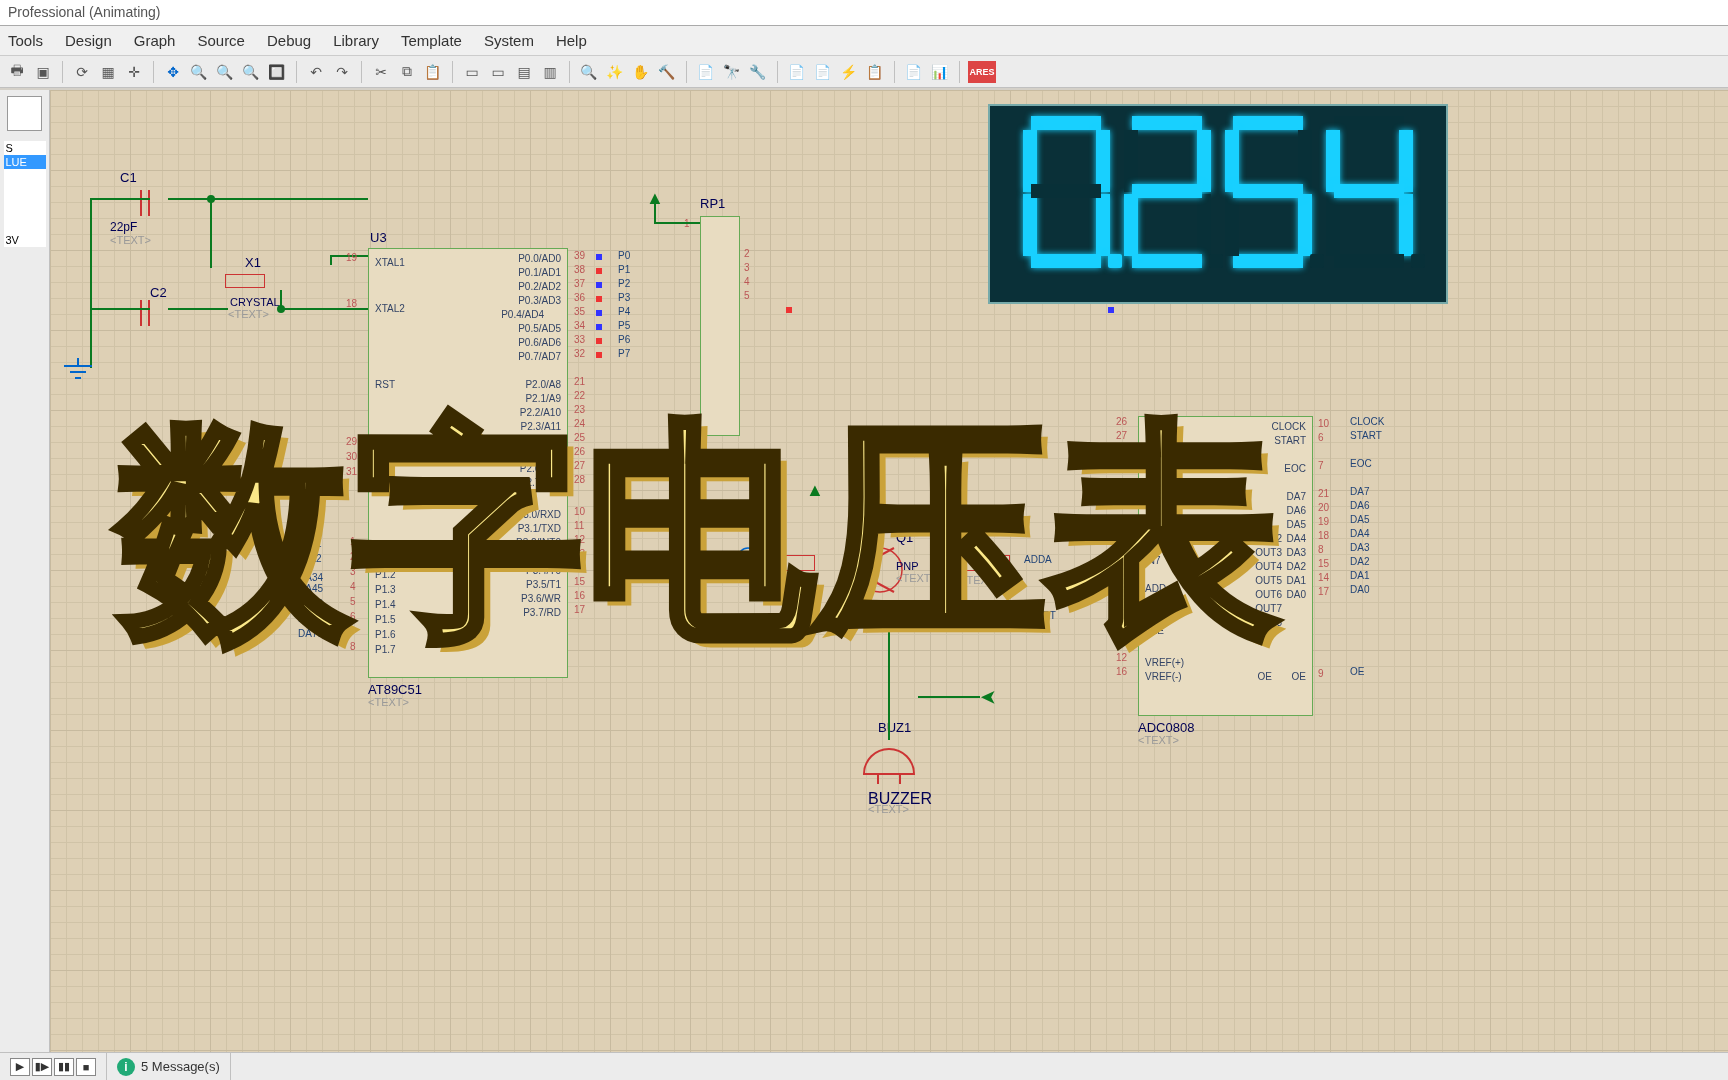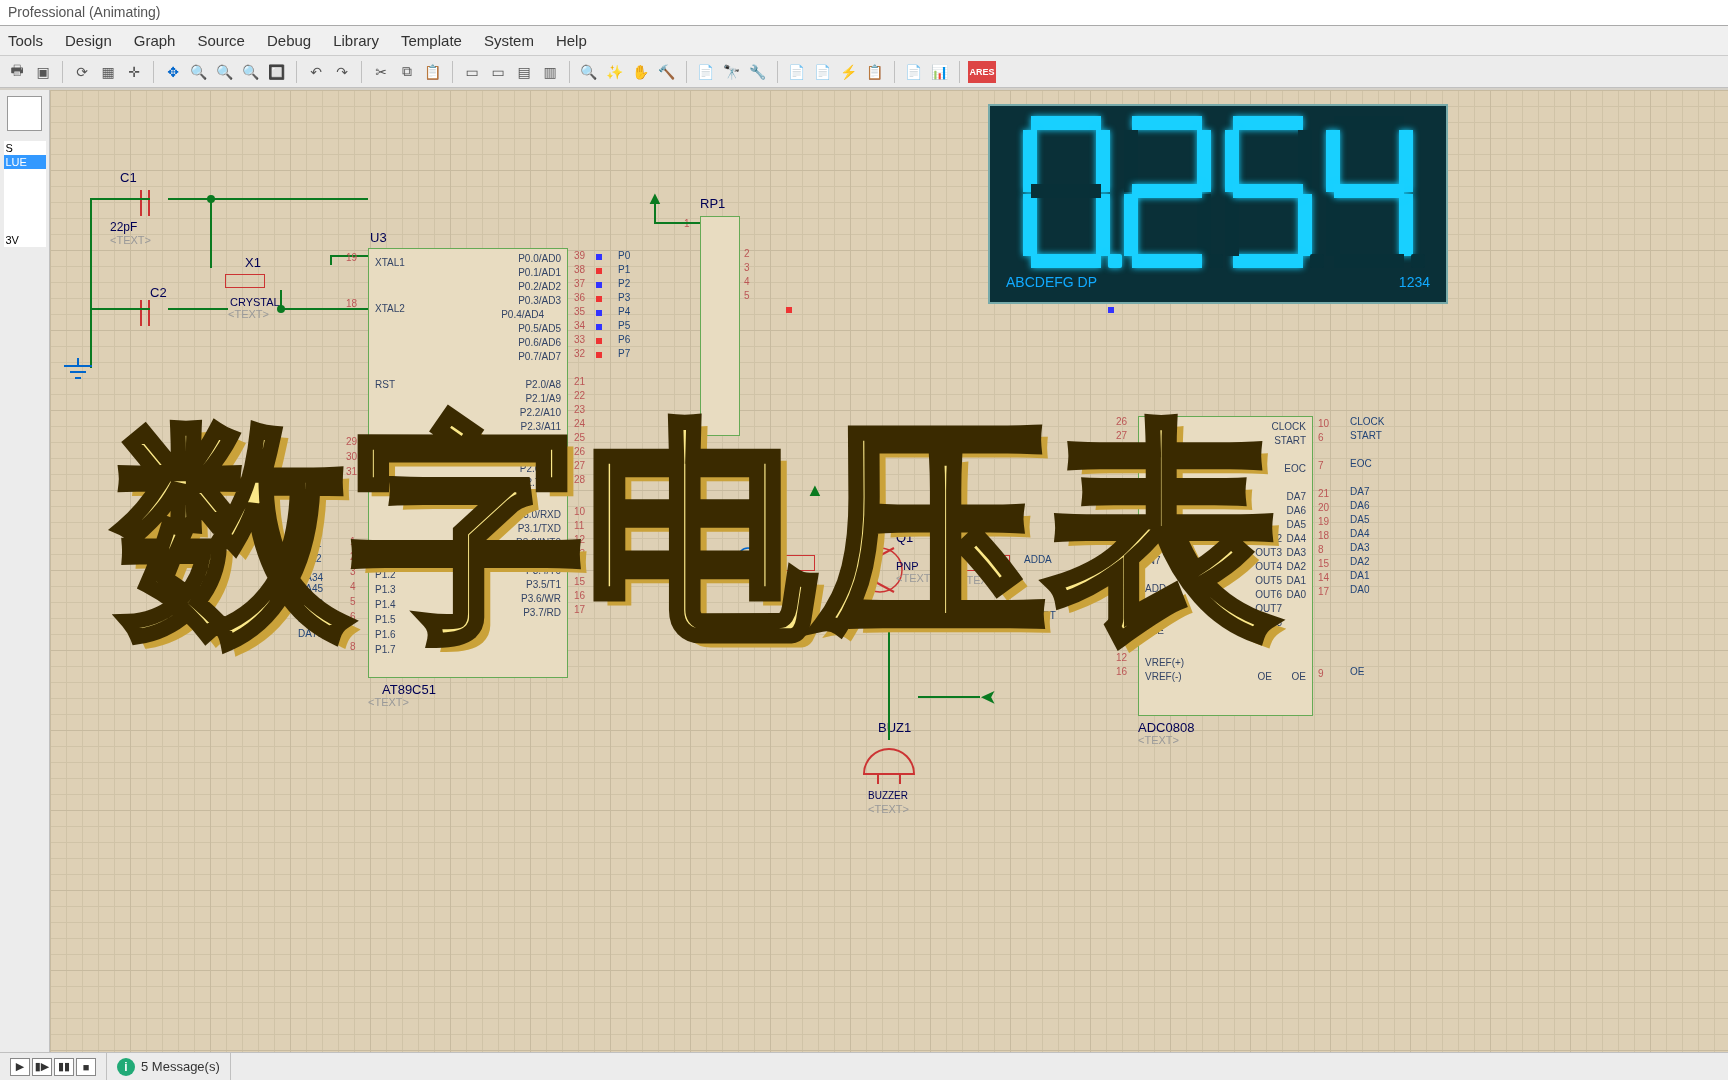--- a/index.html
+++ b/index.html
@@ -197,24 +197,20 @@
         <div class="digit">
           <div class="segh a"></div>
             <div class="segv b on"></div>
             <div class="segv c on"></div>
           <div class="segh d"></div>
             <div class="segv e"></div>
             <div class="segv f on"></div>
           <div class="segh g on"></div>
             <div class="dp"></div>
         </div>
-      </div>
-      <div class="lbl">
-        <span>ABCDEFG  DP</span>
-        <span>1234</span>
       </div>
     </div>
 
     <div class="clabel" style="left:70px;top:80px">C1</div>
     <div class="part" style="left:60px;top:100px">
       <div style="width:10px;height:26px;border-left:2px solid #c33;border-right:2px solid #c33;display:inline-block;margin:0 30px"></div>
     </div>
     <div class="clabel" style="left:60px;top:130px;font-size:12px">22pF</div>
     <div class="ctext" style="left:60px;top:144px">&lt;TEXT&gt;</div>
 
@@ -327,21 +323,21 @@
     <div class="pinnum" style="left:524px;top:384px">28</div>
     <div class="pinnum" style="left:524px;top:416px">10</div>
     <div class="pinnum" style="left:524px;top:430px">11</div>
     <div class="pinnum" style="left:524px;top:444px">12</div>
     <div class="pinnum" style="left:524px;top:458px">13</div>
     <div class="pinnum" style="left:524px;top:472px">14</div>
     <div class="pinnum" style="left:524px;top:486px">15</div>
     <div class="pinnum" style="left:524px;top:500px">16</div>
     <div class="pinnum" style="left:524px;top:514px">17</div>
 
-    <div class="clabel" style="left:332px;top:592px">AT89C51</div>
+    <div class="clabel" style="left:318px;top:592px">AT89C51</div>
     <div class="ctext" style="left:318px;top:606px">&lt;TEXT&gt;</div>
 
     <div class="pinlbl" style="left:252px;top:448px">DA1</div>
     <div class="pinlbl" style="left:252px;top:463px">DA2</div>
     <div class="pinlbl" style="left:248px;top:482px">DA34</div>
     <div class="pinlbl" style="left:248px;top:493px">DA45</div>
     <div class="pinlbl" style="left:248px;top:508px">DA56</div>
     <div class="pinlbl" style="left:248px;top:523px">DA67</div>
     <div class="pinlbl" style="left:248px;top:538px">DA78</div>
 
@@ -410,21 +406,21 @@
     </div>
 
     <div class="clabel" style="left:828px;top:630px">BUZ1</div>
     <div class="part" style="left:804px;top:648px">
       <svg width="70" height="46">
           <path d="M10 36 A25 25 0 0 1 60 36 Z" fill="none" stroke="#c33" stroke-width="2"></path>
           <line x1="24" y1="36" x2="24" y2="46" stroke="#c33" stroke-width="2"></line>
           <line x1="46" y1="36" x2="46" y2="46" stroke="#c33" stroke-width="2"></line>
         </svg>
     </div>
-    <div class="clabel" style="left:818px;top:700px;font-size:10px">BUZZER</div>
+    <div class="clabel" style="left:818px;top:700px;font-size:16px">BUZZER</div>
     <div class="ctext" style="left:818px;top:713px">&lt;TEXT&gt;</div>
     <div class="wire wireV" style="left:838px;top:510px;height:140px"></div>
 
     <div style="position:absolute;left:930px;top:596px;color:#0a7a20;font-size:20px;transform:rotate(180deg)">➤</div>
     <div class="wire wireH" style="left:868px;top:606px;width:62px"></div>
 
     <div class="chip part" style="left:1088px;top:326px;width:175px;height:300px">
       <div class="pin" style="left:6px;top:138px">IN7</div>
       <div class="pin" style="left:6px;top:166px">ADD A</div>
       <div class="pin" style="left:6px;top:180px">ADD B</div>

